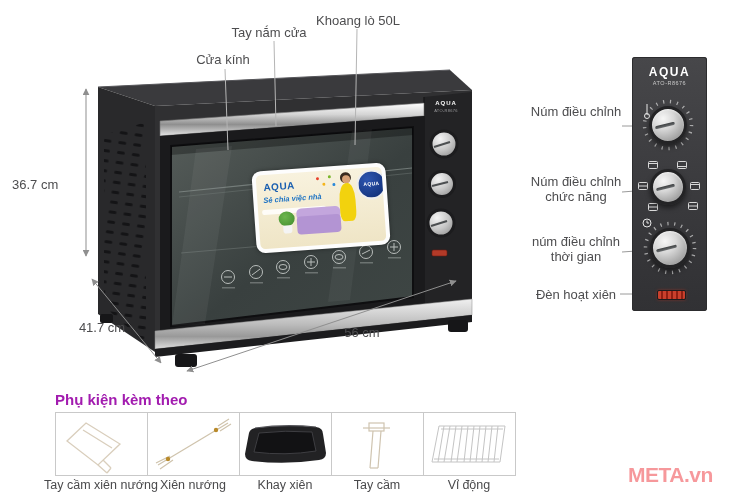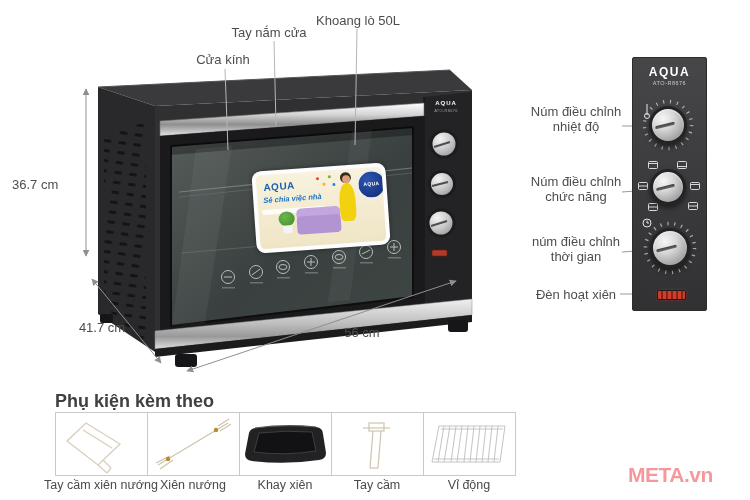--- a/index.html
+++ b/index.html
@@ -46,21 +46,21 @@
   .stk-sofa-back{position:absolute;left:38px;top:36px;width:44px;height:12px;background:#c3a6dd;border-radius:5px;}
   .stk-sofa{position:absolute;left:38px;top:44px;width:44px;height:18px;background:#b394d3;border-radius:4px;}
   .stk-hair{position:absolute;left:84px;top:3px;width:11px;height:11px;border-radius:50%;background:#3a2a1e;}
   .stk-head{position:absolute;left:86px;top:6px;width:8px;height:8px;border-radius:50%;background:#d8a176;}
   .stk-dress{position:absolute;left:82px;top:14px;width:16px;height:38px;background:#f2d20e;border-radius:45% 45% 25% 25%;}
   .stk-globe{position:absolute;left:100px;top:2px;width:26px;height:26px;border-radius:50%;
              background:radial-gradient(circle at 35% 30%,#2d55b0,#0d2a70);border:2px solid #eeeeee;}
   .stk-globe-text{position:absolute;left:0;top:9px;width:100%;text-align:center;color:#fff;font-size:5px;font-weight:bold;letter-spacing:.3px;}
   .dot{position:absolute;width:3px;height:3px;border-radius:50%;}
   
-  .acc-heading{position:absolute;left:55px;top:391px;font-size:18px;font-weight:bold;color:#404040;}
+  .acc-heading{position:absolute;left:55px;top:391px;font-size:15px;font-weight:bold;color:#a21caf;}
   .acc-row{position:absolute;left:55px;top:412px;display:flex;}
   .acc-box{width:93px;height:64px;border:1px solid #c9c9c9;box-sizing:border-box;background:#fff;}
   .acc-box + .acc-box{margin-left:-1px;}
   .acc-labels{position:absolute;left:55px;top:478px;display:flex;}
   .acc-label{width:92px;display:flex;justify-content:center;font-size:12.5px;color:#4a4a4c;white-space:nowrap;}
   
   .watermark{position:absolute;left:628px;top:463px;font-size:21px;font-weight:bold;letter-spacing:-.5px;
              color:#ed1c24;opacity:.45;}
 </style>
 </head>
@@ -272,21 +272,20 @@
       <div class="kpointer"></div>
     </div>
     <div class="knob" style="left:18px;top:171px;width:40px;height:40px">
       <div class="kpointer"></div>
     </div>
     <div class="plight"></div>
   </div>
 
   <div class="lbl center" style="left:506px;top:104px;width:140px">
     <span style="display:block">Núm điều chỉnh</span>
-    <span style="display:block">nhiệt độ</span>
   </div>
   <div class="lbl center" style="left:506px;top:174px;width:140px">
     <span style="display:block">Núm điều chỉnh</span>
     <span style="display:block">chức năng</span>
   </div>
   <div class="lbl center" style="left:506px;top:234px;width:140px">
     <span style="display:block">núm điều chỉnh</span>
     <span style="display:block">thời gian</span>
   </div>
   <div class="lbl center" style="left:506px;top:287px;width:140px">

